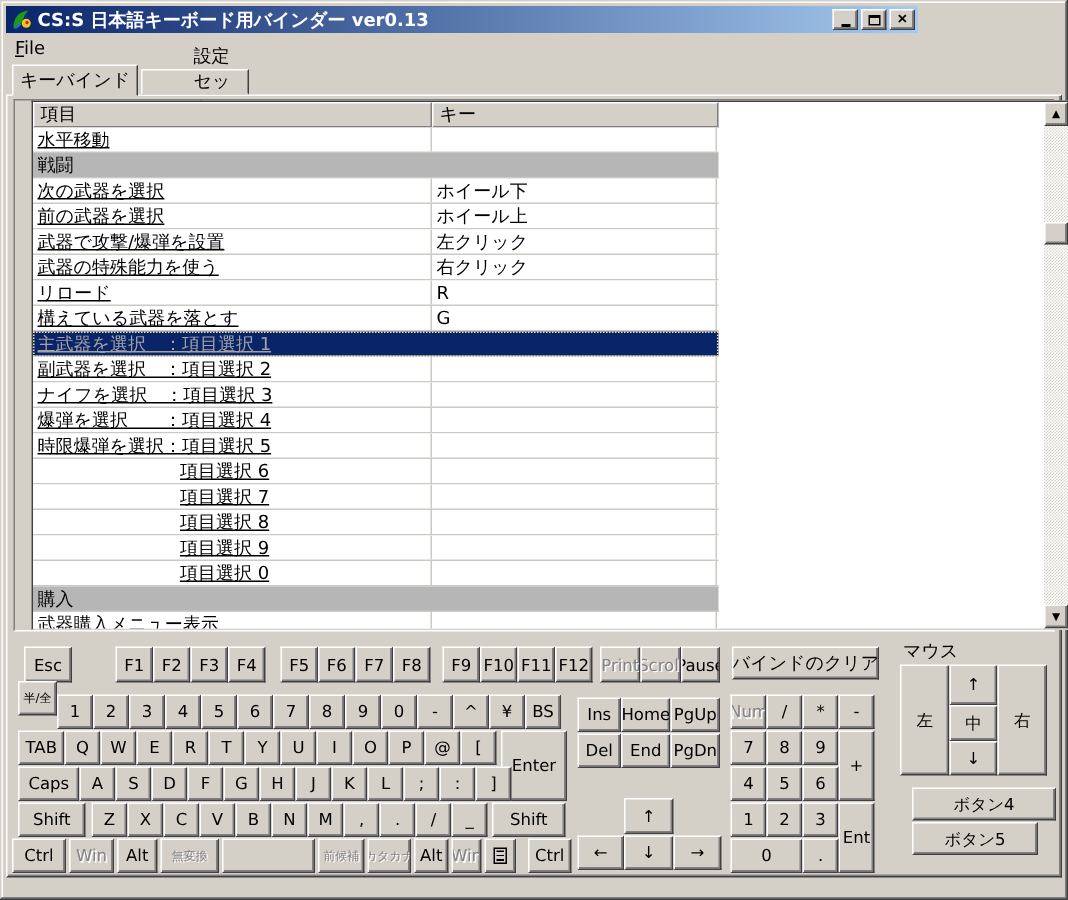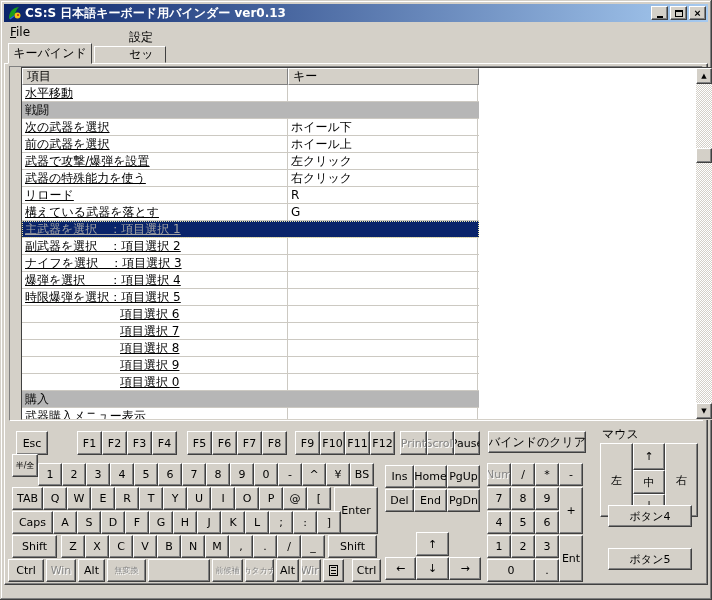--- a/index.html
+++ b/index.html
@@ -6,21 +6,21 @@
   *{box-sizing:border-box;}
   .window{
     position:relative;width:712px;height:600px;background:#d4d0c8;
     font-family:"DejaVu Sans","Liberation Sans",sans-serif;font-size:12px;color:#000;
     box-shadow: inset -1px -1px 0 #404040, inset 1px 1px 0 #d4d0c8,
                 inset -2px -2px 0 #808080, inset 2px 2px 0 #fff;
     overflow:hidden;
   }
   
   .titlebar{
-    position:absolute;left:4px;top:4px;width:704px;height:18px;
+    position:absolute;left:4px;top:4px;width:608px;height:18px;
     background:linear-gradient(to right,var(--tb1,#0a246a),var(--tb2,#a6caf0));
     display:flex;align-items:center;padding:0 2px;
   }
   .appicon{width:15px;height:15px;margin:0 3px 0 1px;flex:0 0 auto;}
   .title{color:#fff;font-weight:bold;font-size:12px;white-space:nowrap;line-height:18px;}
   .tbtns{margin-left:auto;display:flex;gap:0;}
   .tbtn{
     width:17px;height:14px;margin-left:2px;background:#d4d0c8;padding:0;
     border:1px solid;border-color:#fff #404040 #404040 #fff;
     box-shadow:inset -1px -1px 0 #808080;
@@ -363,15 +363,15 @@
     <div class="key" style="left: 535px; top: 559px; width: 24px; height: 23px;">.</div>
     <div class="key" style="left: 416px; top: 532px; width: 33px; height: 24px;">↑</div>
     <div class="key" style="left: 385px; top: 557px; width: 31px; height: 23px;">←</div>
     <div class="key" style="left: 416px; top: 557px; width: 33px; height: 23px;">↓</div>
     <div class="key" style="left: 449px; top: 557px; width: 32px; height: 23px;">→</div>
     <div class="key" style="left: 600px; top: 443px; width: 33px; height: 74px;">左</div>
     <div class="key" style="left: 633px; top: 443px; width: 32px; height: 27px;">↑</div>
     <div class="key" style="left: 633px; top: 470px; width: 32px; height: 24px;">中</div>
     <div class="key" style="left: 633px; top: 494px; width: 32px; height: 23px;">↓</div>
     <div class="key" style="left: 665px; top: 443px; width: 33px; height: 74px;">右</div>
-    <div class="key" style="left: 608px; top: 505px; width: 84px; height: 22px;">ボタン4</div>
+    <div class="key" style="left: 608px; top: 525px; width: 96px; height: 22px;">ボタン4</div>
     <div class="key" style="left: 608px; top: 548px; width: 84px; height: 22px;">ボタン5</div>
   </div>
 
 </body></html>

